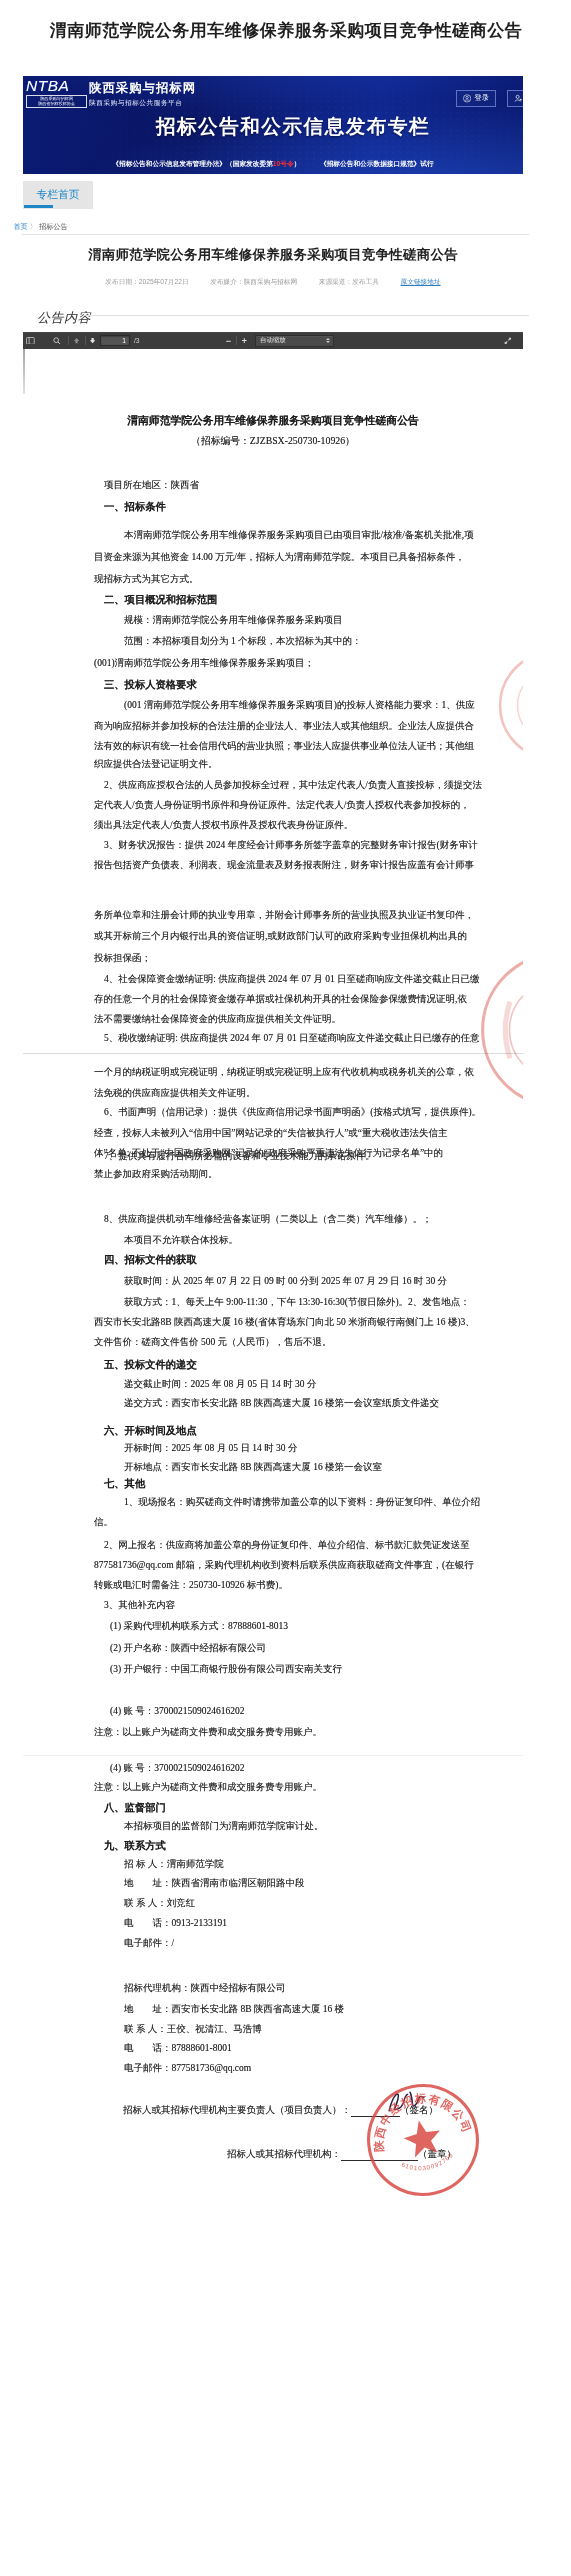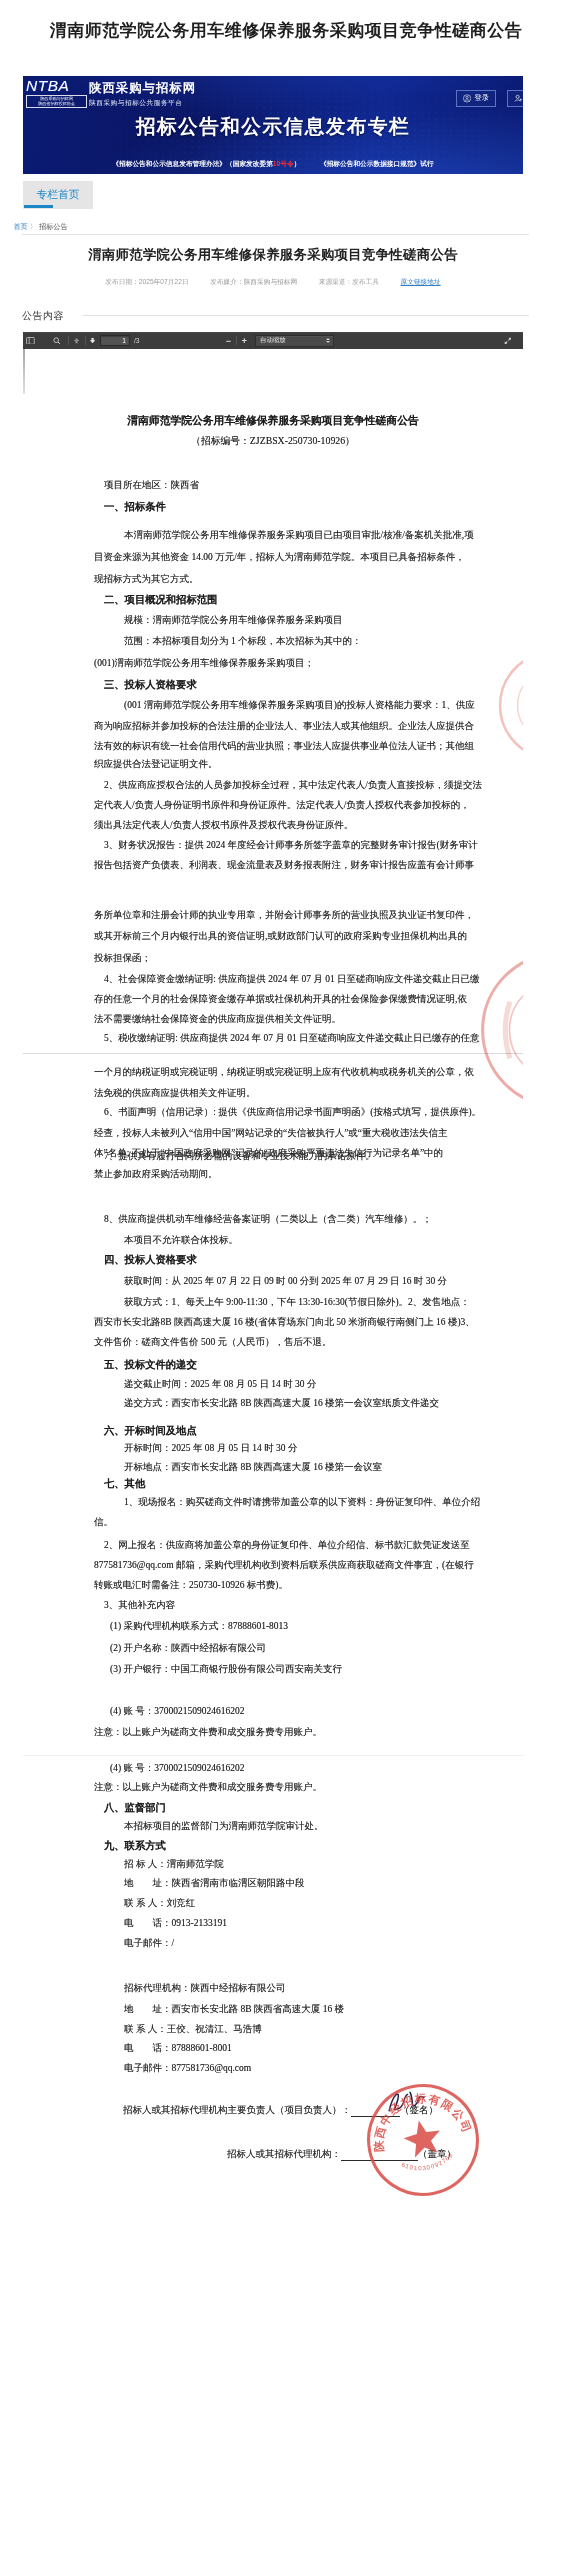--- a/index.html
+++ b/index.html
@@ -27,21 +27,21 @@
   .logo .box{margin-top:1px;border:0.5px solid rgba(255,255,255,.85);padding:0.5px 1px;
     font-size:4.1px;line-height:5.2px;text-align:center;white-space:nowrap;}
   .site-name{position:absolute;left:66px;top:4.1px;color:#fff;font-size:12.4px;font-weight:bold;letter-spacing:1px;}
   .site-sub{position:absolute;left:66px;top:23px;color:#e8efff;font-size:6.7px;letter-spacing:0.5px;}
   .auth-btn{position:absolute;top:14px;height:16.5px;display:flex;align-items:center;gap:3.1px;
     padding:0 6.2px;box-sizing:border-box;color:#fff;font-size:7.2px;
     background:rgba(20,40,130,.55);border:0.5px solid rgba(160,180,255,.55);cursor:pointer;white-space:nowrap;}
   .auth-login{left:433px;width:40px;}
   .auth-reg{left:484px;width:44px;}
   .banner-headline{position:absolute;left:0;top:37px;width:100%;text-align:center;color:#fff;
-    font-size:19.6px;font-weight:bold;letter-spacing:1.5px;text-shadow:0 1px 2.1px rgba(0,0,20,.6);}
+    font-size:19.6px;font-weight:bold;letter-spacing:1.5px;text-shadow:0 1px 2.1px rgba(0,0,20,.6);padding-left:20px;}
   .banner-notice{position:absolute;left:0;bottom:5.2px;width:100%;display:flex;justify-content:center;
     gap:19.6px;color:#fff;font-size:6.7px;font-weight:bold;}
   .red{color:#ff2d2d;}
 
   
   .nav{position:absolute;top:181px;left:23px;width:500px;height:28px;display:flex;}
   .nav-active{width:70px;height:28px;background:#e5e5e5;color:#1d87c8;font-size:10.8px;
     display:flex;align-items:center;justify-content:center;position:relative;cursor:pointer;}
   .nav-active:after{content:"";position:absolute;left:1px;bottom:1px;width:29px;height:2.6px;background:#1d87c8;}
   .nav-blue{flex:1;background:#1d87c8;display:flex;}
@@ -53,21 +53,21 @@
   .crumb .cur{color:#555;}
   .rule1{position:absolute;top:234px;left:22px;width:507px;height:0.5px;background:#e3e3e3;}
 
   
   .art-title{position:absolute;top:246px;left:23px;width:500px;text-align:center;
     font-size:13.4px;font-weight:bold;color:#222;letter-spacing:0.3px;}
   .art-meta{position:absolute;top:278px;left:23px;width:500px;display:flex;justify-content:center;
     gap:21.6px;font-size:6.7px;color:#9a9a9a;}
   .art-meta a{color:#2f7dc3;text-decoration:underline;cursor:pointer;}
 
-  .sec-label{position:absolute;top:309px;left:22px;font-size:10px;color:#333;letter-spacing:0.5px;}
+  .sec-label{position:absolute;top:309px;left:37px;font-size:13px;color:#333;letter-spacing:0.5px;font-style:italic;}
   .sec-line{position:absolute;top:315px;left:83px;width:446px;height:0.5px;background:#e0e0e0;}
 
   
   .ptb{position:absolute;top:332px;left:23px;width:500px;height:17px;background:#3c3c3c;
     border-bottom:0.5px solid #1b1b1b;box-shadow:inset 0 0.5px 0 #4e4e4e;}
   .ptb *{box-sizing:border-box;}
   .tb-i{position:absolute;top:0;height:17px;display:flex;align-items:center;justify-content:center;cursor:pointer;}
   .tb-sep{position:absolute;top:4.1px;width:0.5px;height:8.8px;background:#555;}
   .pagebox{position:absolute;left:77px;top:3.1px;width:30px;height:10.8px;background:#535353;
     border:0.5px solid #2a2a2a;box-shadow:inset 0 0.5px 1px rgba(0,0,0,.45);color:#fff;font-size:6.7px;
@@ -283,21 +283,21 @@
     <div class="dl n" style="top: 683px;">5、税收缴纳证明: 供应商提供 2024 年 07 月 01 日至磋商响应文件递交截止日已缴存的任意</div>
     <div class="dl b" style="top: 717px;">一个月的纳税证明或完税证明，纳税证明或完税证明上应有代收机构或税务机关的公章，依</div>
     <div class="dl b" style="top: 738px;">法免税的供应商应提供相关文件证明。</div>
     <div class="dl n" style="top: 757px;">6、书面声明（信用记录）: 提供《供应商信用记录书面声明函》(按格式填写，提供原件)。</div>
     <div class="dl b" style="top: 778px;">经查，投标人未被列入“信用中国”网站记录的“失信被执行人”或“重大税收违法失信主</div>
     <div class="dl b" style="top: 798px;">体”名单; 不处于“中国政府采购网”记录的“政府采购严重违法失信行为记录名单”中的</div>
     <div class="dl b" style="top: 819px;">禁止参加政府采购活动期间。</div>
     <div class="dl n" style="top: 801px;">7、提供具有履行合同所必需的设备和专业技术能力的承诺原件。</div>
     <div class="dl n" style="top: 864px;">8、供应商提供机动车维修经营备案证明（二类以上（含二类）汽车维修）。；</div>
     <div class="dl p" style="top: 885px;">本项目不允许联合体投标。</div>
-    <div class="dl h" style="top: 904px;">四、投标人资格要求</div>
+    <div class="dl h" style="top: 904px;">四、招标文件的获取</div>
     <div class="dl p" style="top: 926px;">获取时间：从 2025 年 07 月 22 日 09 时 00 分到 2025 年 07 月 29 日 16 时 30 分</div>
     <div class="dl p" style="top: 947px;">获取方式：1、每天上午 9:00-11:30，下午 13:30-16:30(节假日除外)。2、发售地点：</div>
     <div class="dl b" style="top: 967px;">西安市长安北路8B 陕西高速大厦 16 楼(省体育场东门向北 50 米浙商银行南侧门上 16 楼)3、</div>
     <div class="dl b" style="top: 987px;">文件售价：磋商文件售价 500 元（人民币），售后不退。</div>
     <div class="dl h" style="top: 1009px;">五、投标文件的递交</div>
     <div class="dl p" style="top: 1029px;">递交截止时间：2025 年 08 月 05 日 14 时 30 分</div>
     <div class="dl p" style="top: 1048px;">递交方式：西安市长安北路 8B 陕西高速大厦 16 楼第一会议室纸质文件递交</div>
     <div class="dl h" style="top: 1075px;">六、开标时间及地点</div>
     <div class="dl p" style="top: 1093px;">开标时间：2025 年 08 月 05 日 14 时 30 分</div>
     <div class="dl p" style="top: 1112px;">开标地点：西安市长安北路 8B 陕西高速大厦 16 楼第一会议室</div>

